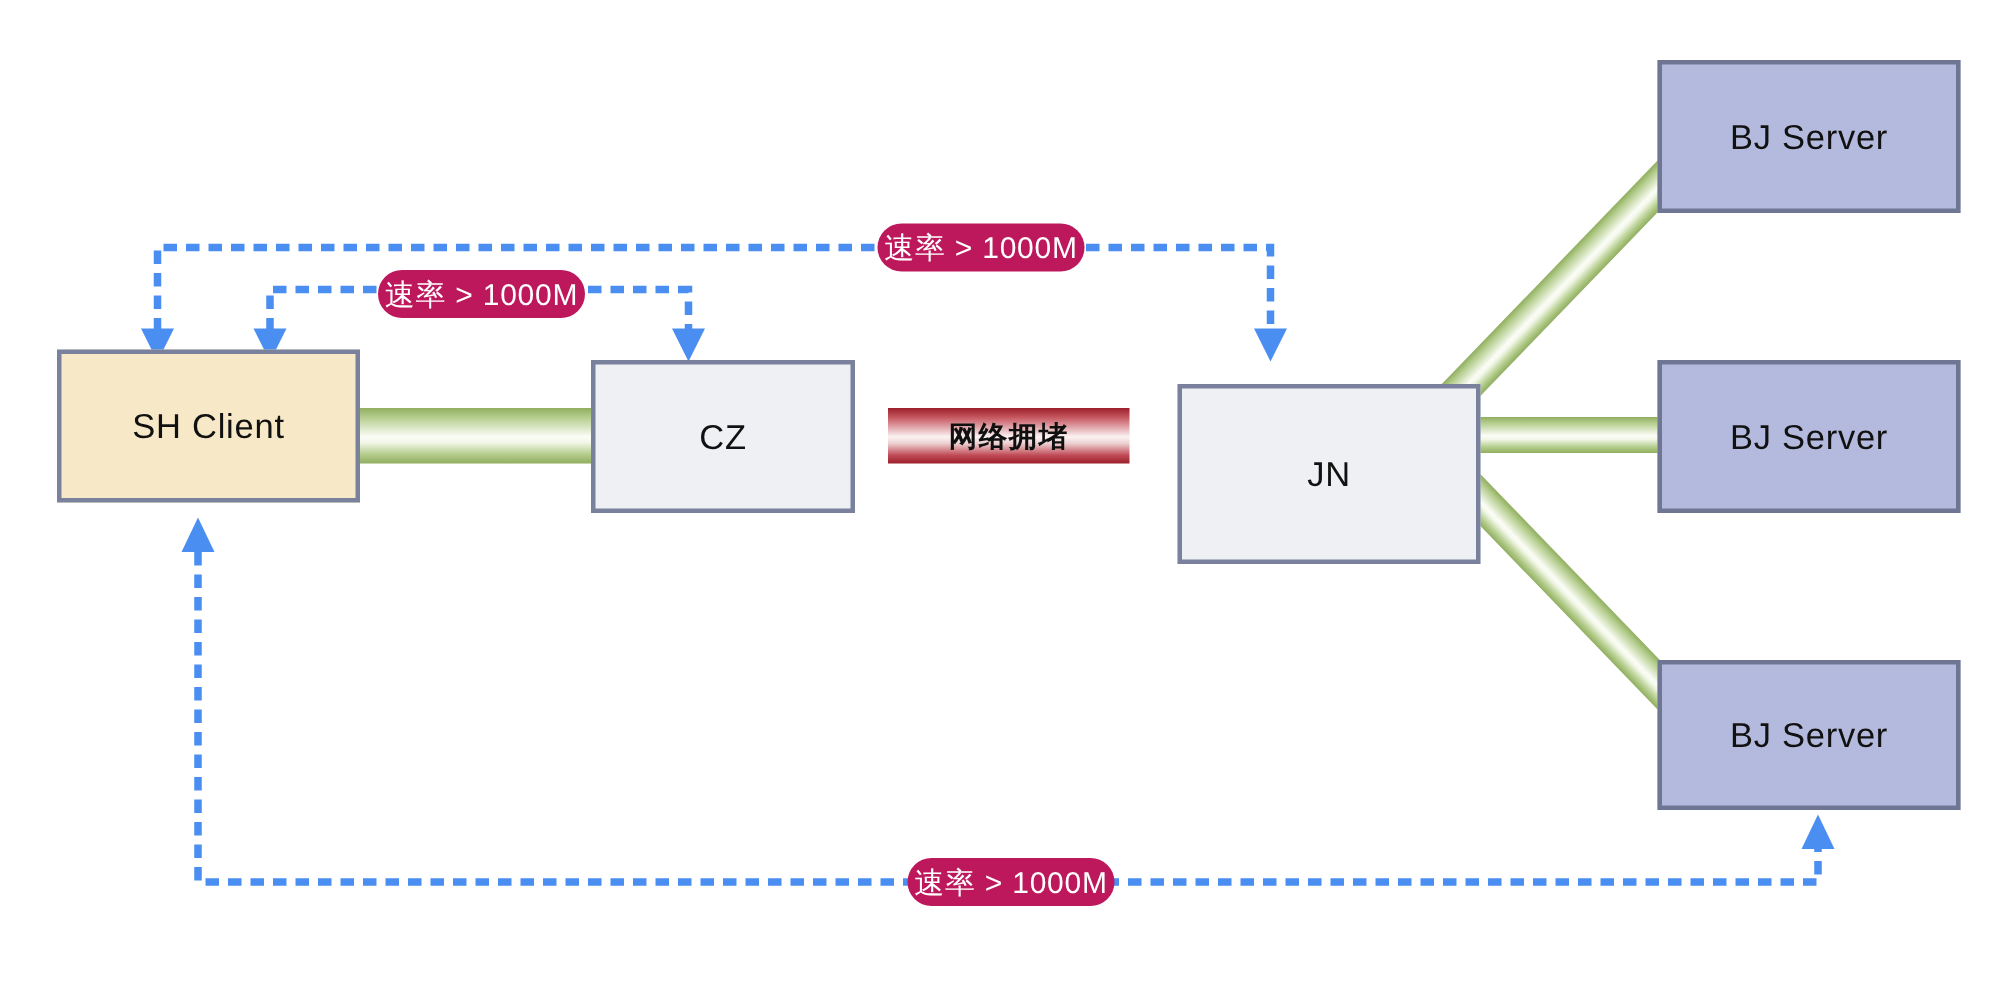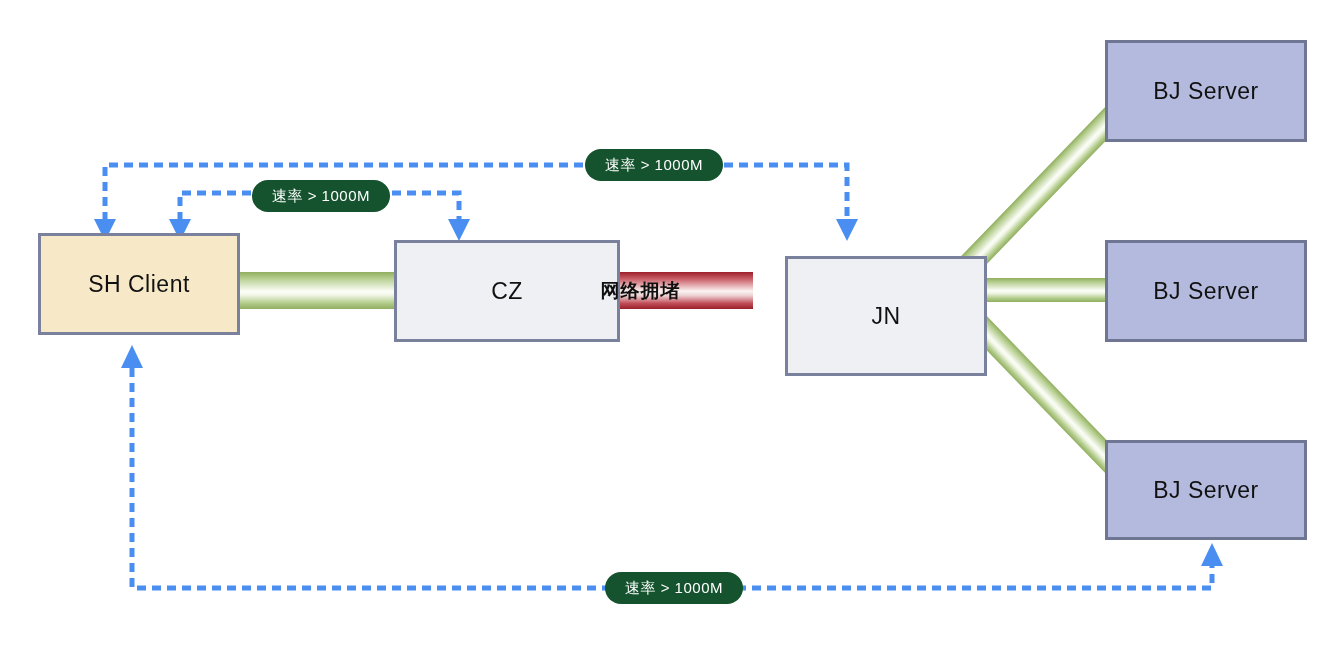--- a/index.html
+++ b/index.html
@@ -20,24 +20,24 @@
     letter-spacing:0.5px;
     z-index:2;
     border-radius:0;
   }
   .node-client{background:#f7e9c7;}
   .node-relay{background:#eef0f4;}
   .node-server{background:#b4badd;border-color:#6f7694;}
   .pill{
     position:absolute;
     height:32px;
-    background:#14532d;
+    background:#be185d;
     border-radius:16px;
     color:#ffffff;
-    font-size:15px;
+    font-size:20px;
     display:flex;align-items:center;justify-content:center;
     z-index:3;
     letter-spacing:0.5px;
     white-space:nowrap;
   }
   .tube-label{
     position:absolute;
     display:flex;align-items:center;justify-content:center;
     font-size:19px;font-weight:bold;color:#101010;
     z-index:2;
@@ -88,39 +88,39 @@
     <polygon points="448,219 470,219 459,241" fill="#4a8ef2"></polygon>
     <polygon points="836,219 858,219 847,241" fill="#4a8ef2"></polygon>
     <polygon points="121,368 143,368 132,345" fill="#4a8ef2"></polygon>
     <polygon points="1201,566 1223,566 1212,543" fill="#4a8ef2"></polygon>
   </svg>
 
   <div class="node node-client" style="left:38px;top:233px;width:202px;height:102px;">
     <span>SH Client</span>
   </div>
 
-  <div class="node node-relay" style="left:394px;top:240px;width:226px;height:102px;">
+  <div class="node node-relay" style="left:394px;top:240px;width:176px;height:102px;">
     <span>CZ</span>
   </div>
 
   <div class="node node-relay" style="left:749px;top:256px;width:202px;height:120px;margin-left:36px;">
     <span>JN</span>
   </div>
 
   <div class="node node-server" style="left:1105px;top:40px;width:202px;height:102px;">
     <span>BJ Server</span>
   </div>
 
   <div class="node node-server" style="left:1105px;top:240px;width:202px;height:102px;">
     <span>BJ Server</span>
   </div>
 
   <div class="node node-server" style="left:1105px;top:440px;width:202px;height:100px;">
     <span>BJ Server</span>
   </div>
 
-  <div class="tube-label" style="left:560px;top:272px;width:161px;height:37px;">网络拥堵</div>
+  <div class="tube-label" style="left:592px;top:272px;width:161px;height:37px;">网络拥堵</div>
 
   <div class="pill" style="left:585px;top:149px;width:138px;">速率 &gt; 1000M</div>
   <div class="pill" style="left:252px;top:180px;width:138px;">速率 &gt; 1000M</div>
   <div class="pill" style="left:605px;top:572px;width:138px;">速率 &gt; 1000M</div>
 
 </div>
 
 </body></html>

